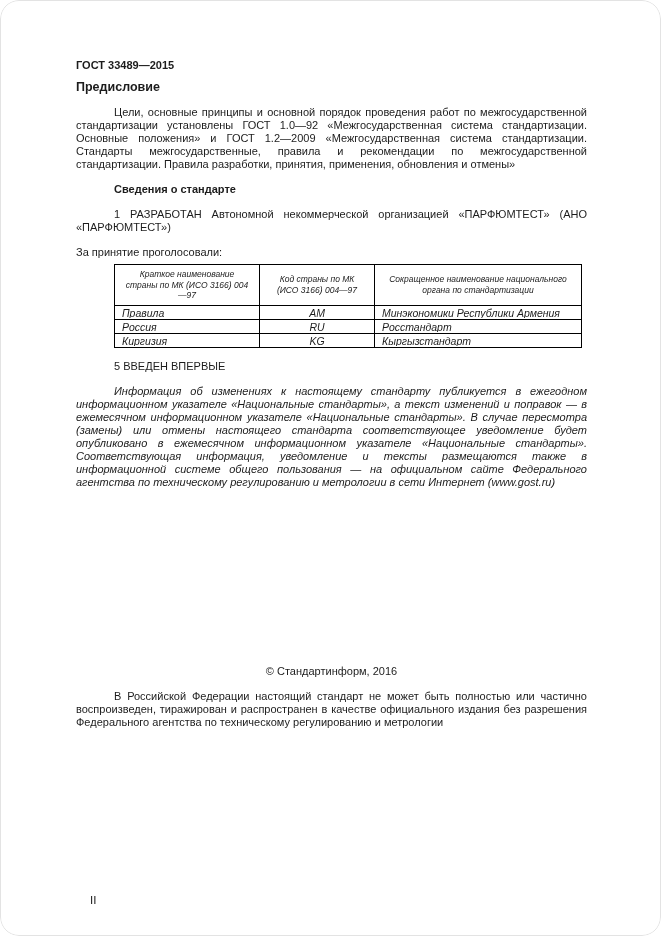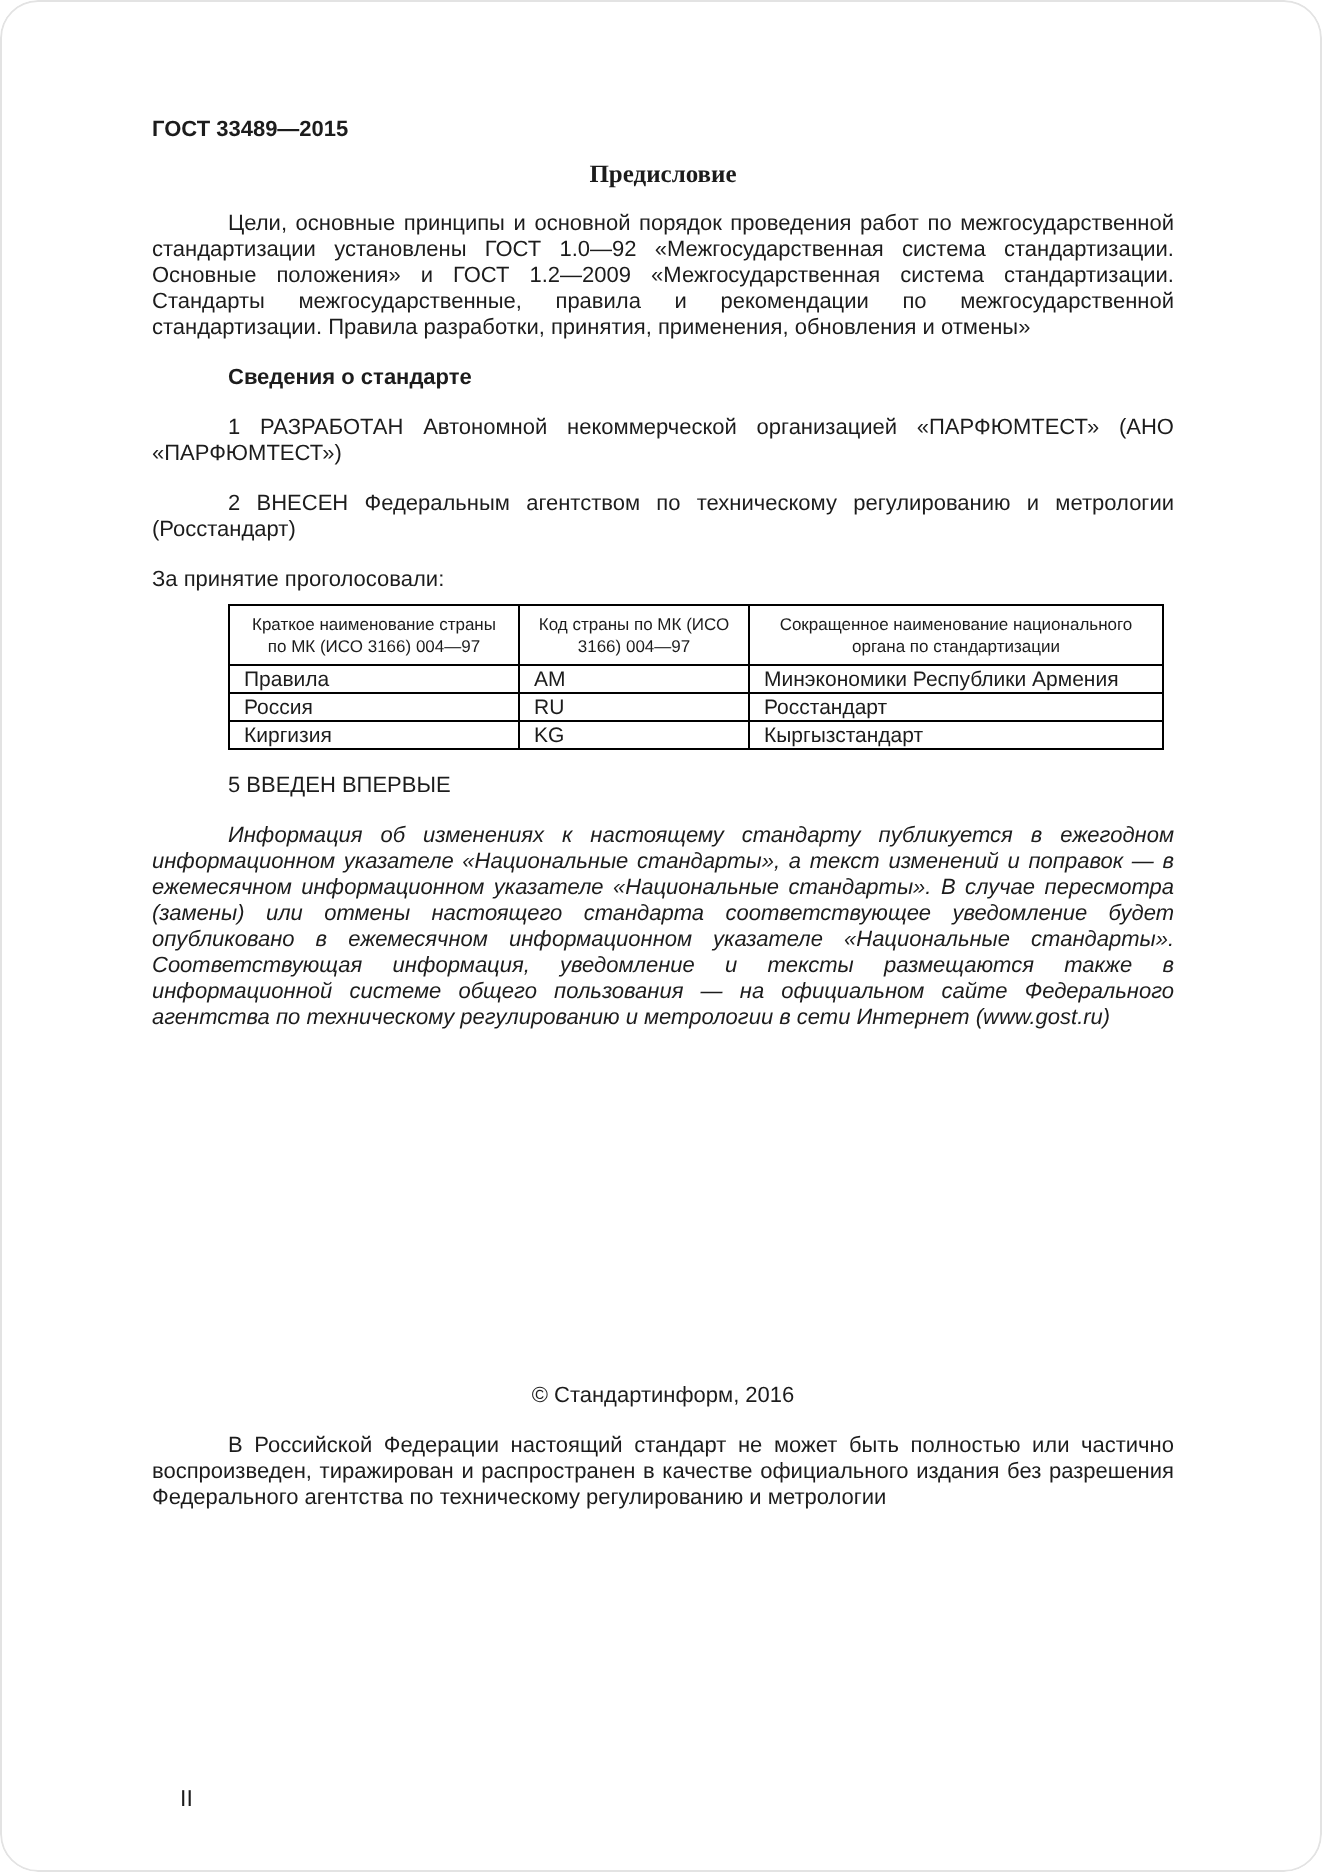--- a/index.html
+++ b/index.html
@@ -15,40 +15,39 @@
     line-height: 13px;
     color: #1c1c1c;
     padding: 58px 73px 0 75px;
     overflow: hidden;
   }
   .doc-code {
     font-weight: bold;
     font-size: 11px;
   }
   .title {
-    text-align: center;
     font-weight: bold;
     font-size: 12.5px;
     margin-top: 9px;
-    font-family: Liberation Serif, serif;
   }
   .para {
     text-align: justify;
     text-indent: 38px;
     margin-top: 12px;
   }
   .no-indent { text-indent: 0; }
   .heading { font-weight: bold; }
   .italic { font-style: italic; }
   .vote-table {
     border-collapse: collapse;
     margin-left: 38px;
     margin-top: 5px;
     width: 467px;
     table-layout: fixed;
+    font-style: italic;
   }
   .vote-table col.c1 { width: 145px; }
   .vote-table col.c2 { width: 115px; }
   .vote-table col.c3 { width: 207px; }
   .vote-table th {
     border: 1px solid #000;
     font-weight: normal;
     font-size: 8.5px;
     line-height: 10.5px;
     text-align: center;
@@ -57,21 +56,21 @@
   }
   .vote-table td {
     border: 1px solid #000;
     font-size: 10.5px;
     line-height: 12px;
     padding: 1px 7px 0 7px;
     vertical-align: middle;
     white-space: nowrap;
     overflow: hidden;
   }
-  .vote-table td.code { }
+  .vote-table td.code { text-align: center; }
   .copyright {
     text-align: center;
     margin-top: 176px;
     font-size: 11px;
   }
   .page-number {
     position: absolute;
     left: 89px;
     top: 893px;
     font-size: 11.5px;
@@ -85,21 +84,20 @@
   <div class="doc-code">ГОСТ 33489—2015</div>
 
   <div class="title">Предисловие</div>
 
   <p class="para">Цели, основные принципы и основной порядок проведения работ по межгосударственной стандартизации установлены ГОСТ 1.0—92 «Межгосударственная система стандартизации. Основные положения» и ГОСТ 1.2—2009 «Межгосударственная система стандартизации. Стандарты межгосударственные, правила и рекомендации по межгосударственной стандартизации. Правила разработки, принятия, применения, обновления и отмены»</p>
 
   <p class="para heading">Сведения о стандарте</p>
 
   <p class="para">1 РАЗРАБОТАН Автономной некоммерческой организацией «ПАРФЮМТЕСТ» (АНО «ПАРФЮМТЕСТ»)</p>
 
-  <p class="para">2 ВНЕСЕН Федеральным агентством по техническому регулированию и метрологии (Росстандарт)</p>
 
 
   <p class="para no-indent">За принятие проголосовали:</p>
 
   <table class="vote-table">
     <colgroup>
       <col class="c1">
         <col class="c2">
         <col class="c3">
     </colgroup>

